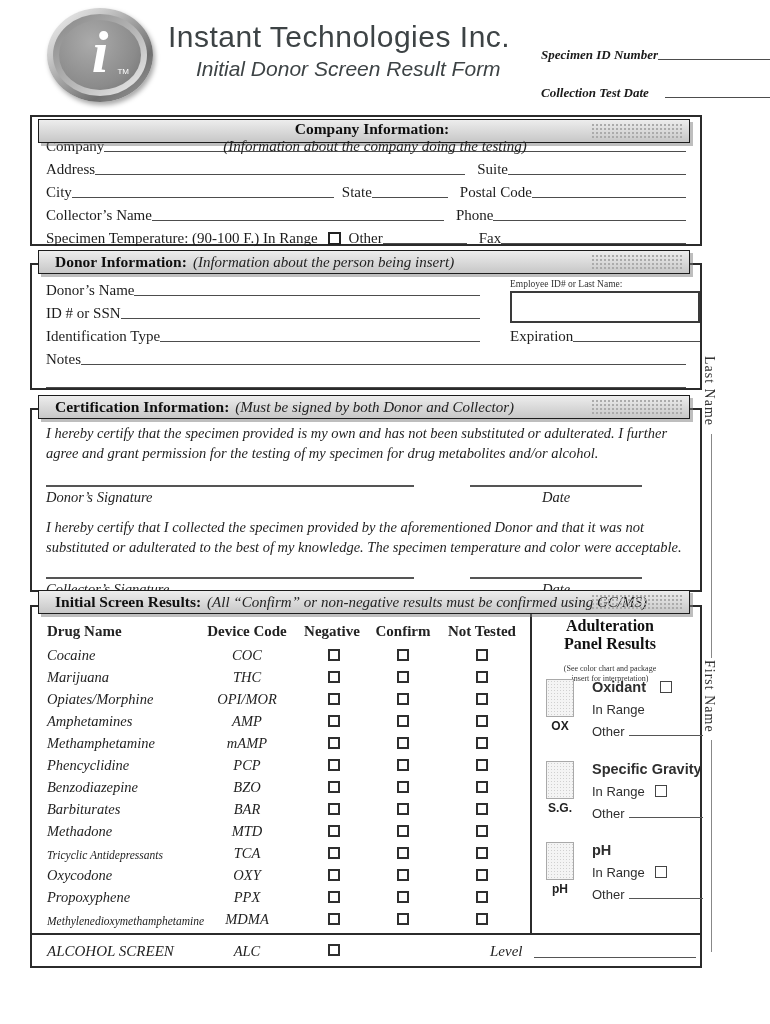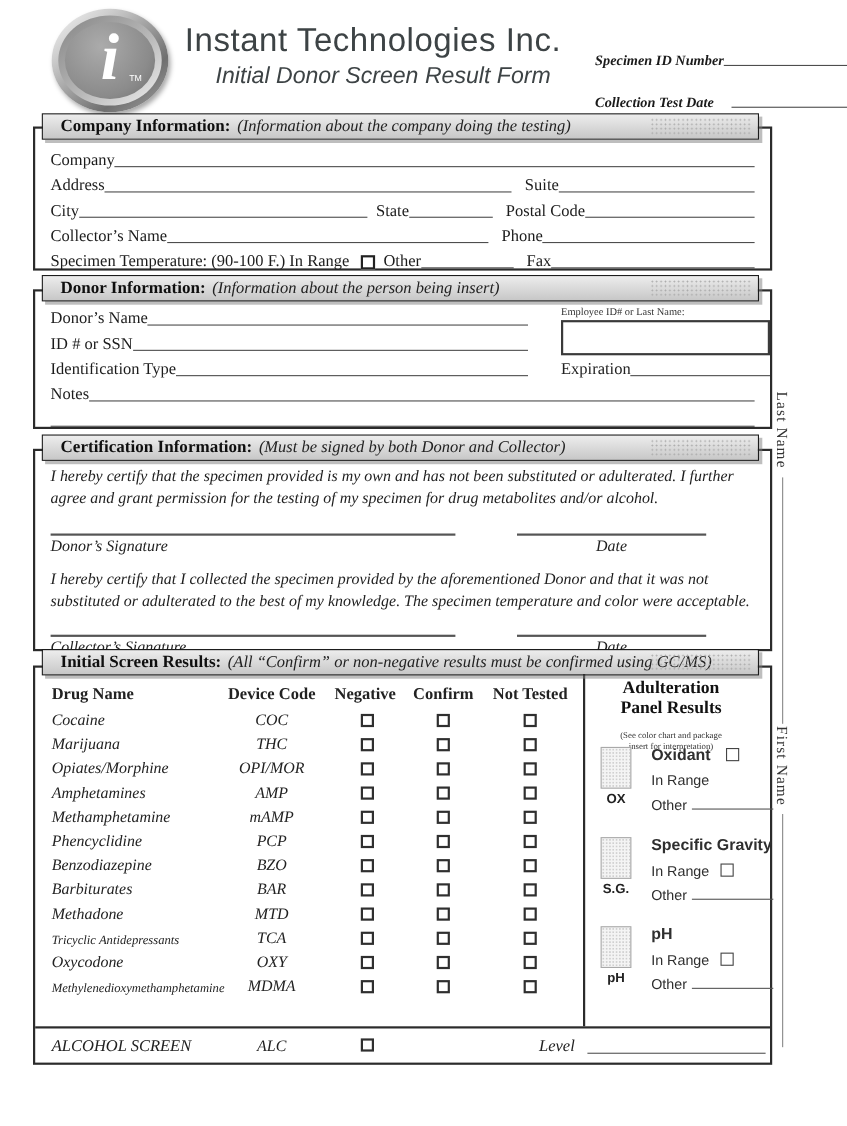--- a/index.html
+++ b/index.html
@@ -41,21 +41,21 @@
   
   .frow { display:flex; align-items:flex-end; height:23px; padding:0 14px; font-size:15px; color:#1c1c1c; }
   .flabel { line-height:1.1; padding-bottom:2px; white-space:nowrap; }
   .ln { border-bottom:1px solid #4d4d4d; flex:1; height:10px; margin-bottom:4px; }
   .ln.fix { flex:none; }
   .ml8 { margin-left:8px; } .ml12 { margin-left:12px; }
   .chkbig { display:inline-block; width:13px; height:13px; border:2.5px solid #222;
             margin:0 0 3px 10px; background:#fff; }
 
   
-  .bar-company { top:103px; } .box-company { top:115px; height:131px; padding-top:16px; }
+  .bar-company { top:119px;flex-direction:column; } .box-company { top:115px; height:131px; padding-top:16px; }
 
   
   .bar-donor { top:250px; } .box-donor { top:263px; height:127px; padding-top:12px; position:absolute; }
   .half { width:462px; }
   .emp-label { position:absolute; left:478px; top:14px; font-size:9.5px; color:#333; z-index:4; }
   .emp-box { position:absolute; left:478px; top:26px; width:190px; height:32px;
              border:2px solid #3a3a3a; background:#fff; z-index:4; }
   .exp-row { position:absolute; left:478px; top:58px; width:190px; height:23px; display:flex;
              align-items:flex-end; font-size:15px; }
 
@@ -327,20 +327,27 @@
           <span class="chk cnot"></span>
         </div>
         <div class="drow">
           <span class="dname">Oxycodone</span>
           <span class="dcode">OXY</span>
           <span class="chk cneg"></span>
           <span class="chk ccon"></span>
           <span class="chk cnot"></span>
         </div>
         <div class="drow">
+          <span class="dname">Propoxyphene</span>
+          <span class="dcode">PPX</span>
+          <span class="chk cneg"></span>
+          <span class="chk ccon"></span>
+          <span class="chk cnot"></span>
+        </div>
+        <div class="drow">
           <span class="dname small">Methylenedioxymethamphetamine</span>
           <span class="dcode">MDMA</span>
           <span class="chk cneg"></span>
           <span class="chk ccon"></span>
           <span class="chk cnot"></span>
         </div>
       </div>
     <div class="vdivider"></div>
     <div class="hrow-line"></div>
     <div class="alc-row">

